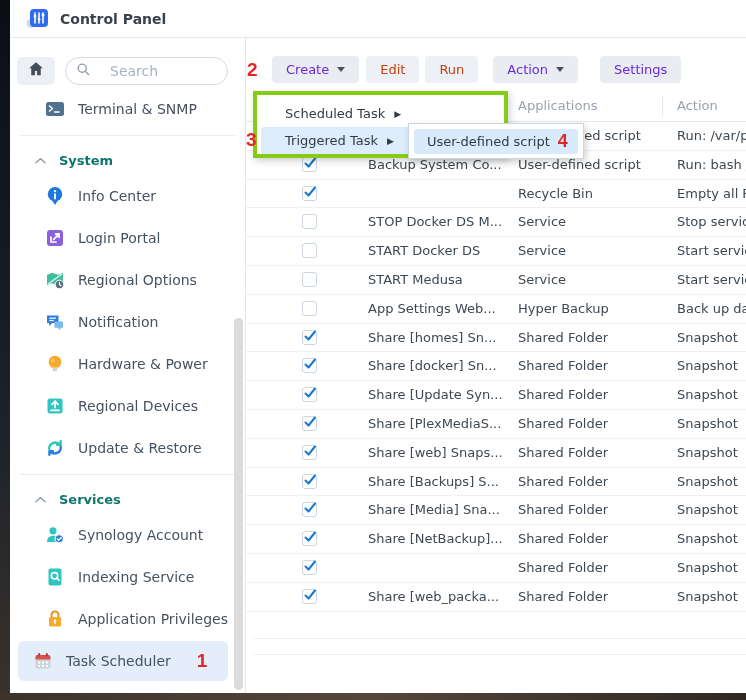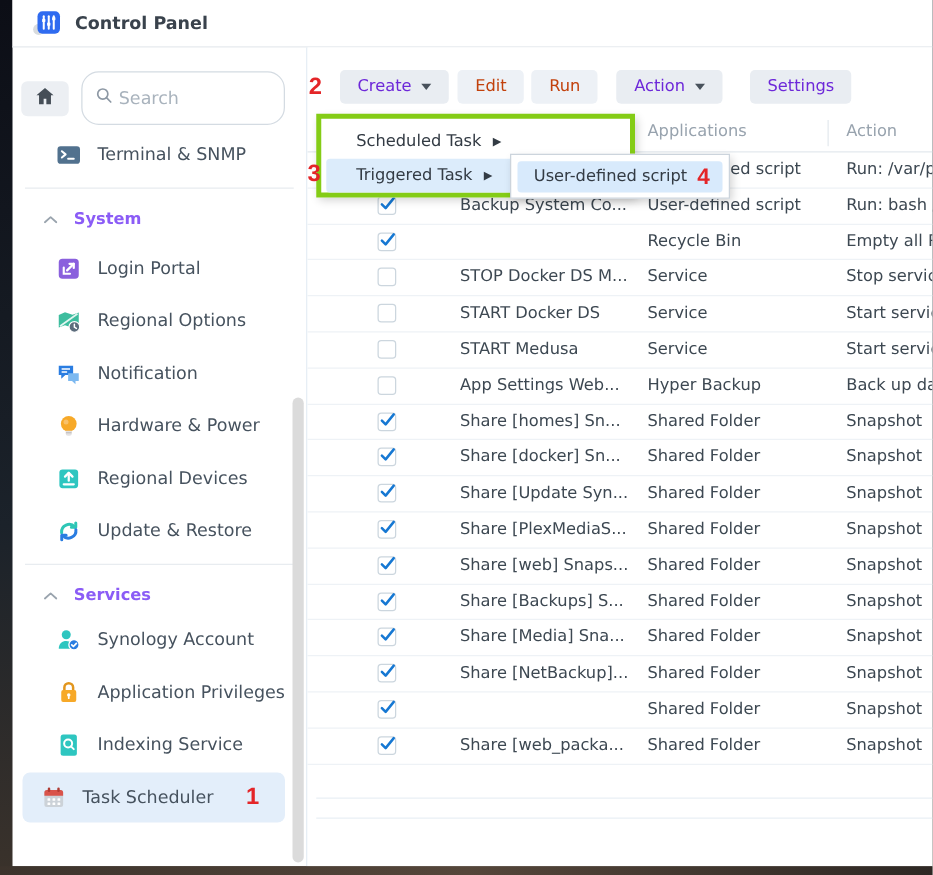--- a/index.html
+++ b/index.html
@@ -22,30 +22,30 @@
 
   .winbody { flex:1; display:flex; min-height:0; }
 
   
   .sidebar { width:236px; flex:none; border-right:1px solid #dfe9f2;
     position:relative; padding-top:19px; }
   .search-row { display:flex; gap:10px; padding-left:7px; align-items:center; }
   .home-btn { width:38px; height:28px; background:#eceff3; border-radius:5px;
     display:flex; align-items:center; justify-content:center; cursor:pointer; }
   .home-btn svg { width:18px; height:18px; }
-  .search-box { width:163px; height:43px; border:1px solid #d4dbe2; border-radius:14px;
-    display:flex; align-items:center; padding-left:10px; gap:4px; background:#fff; }
+  .search-box { width:163px; height:28px; border:1px solid #d4dbe2; border-radius:14px;
+    display:flex; align-items:center; padding-left:10px; gap:19px; background:#fff; }
   .search-box svg { width:15px; height:15px; flex:none; }
   .search-box input { border:none; outline:none; width:112px; font-size:14px;
     color:#57606a; background:transparent; font-family:inherit; }
   .search-box input::placeholder { color:#a9b3bd; }
 
   .divider { height:1px; background:#e8ecf0; margin:14px 10px 0 10px; }
   .nav-section { margin-top:14px; height:20px; display:flex; align-items:center;
-    gap:13px; padding-left:25px; font-size:13px; font-weight:bold; color:#8b5cf6; cursor:pointer;text-align:center; }
+    gap:13px; padding-left:25px; font-size:13px; font-weight:bold; color:#0f766e; cursor:pointer;text-align:center; }
   .nav-section svg { width:11px; height:7px; }
   .nav-item { height:24px; display:flex; align-items:center; gap:13px;
     padding-left:9px; margin-top:18px; font-size:14px; color:#46525e; cursor:pointer; white-space:nowrap;margin-left:26px; }
   .nav-item.first { margin-top:12px; }
   .nav-item.sub-first { margin-top:14px; }
   .nav-item svg { width:20px; height:20px; flex:none; }
   .nav-item.selected { margin-top:10px; margin-left:8px; width:210px;
     padding:8px 0 8px 15px; height:40px; background:#e3eefa; border-radius:6px; }
   .scroll-thumb { position:absolute; left:224px; top:280px; width:9px; height:372px;
     background:#dbdbdb; border-radius:5px; cursor:pointer; }
@@ -157,20 +157,29 @@
 
       <div class="divider"></div>
 
       <div class="nav-section">
         <svg viewBox="0 0 12 7">
             <path d="M1 6l5-4.5L11 6" stroke="#9aa4ae" stroke-width="1.6" fill="none" stroke-linecap="round" stroke-linejoin="round"></path>
           </svg>
         <span>System</span>
       </div>
 
+      <div class="nav-item sub-first">
+        <svg viewBox="0 0 20 20">
+            <circle cx="10" cy="8.2" r="7.2" fill="#1d79dd"></circle>
+            <path d="M6.6 13.6h6.8L10 19z" fill="#1d79dd"></path>
+            <circle cx="10" cy="5.1" r="1.2" fill="#fff"></circle>
+            <rect x="9" y="7.2" width="2" height="6.2" rx="1" fill="#fff"></rect>
+          </svg>
+        <span>Info Center</span>
+      </div>
       <div class="nav-item">
         <svg viewBox="0 0 20 20">
             <rect x="2" y="2" width="16" height="16" rx="3" fill="#8a60dd"></rect>
             <path d="M6 9v5h5" stroke="#fff" stroke-width="1.7" fill="none" stroke-linecap="round"></path>
             <path d="M8.7 11.3L14 6" stroke="#fff" stroke-width="1.8" stroke-linecap="round"></path>
             <path d="M10.6 6H14v3.4" stroke="#fff" stroke-width="1.8" fill="none" stroke-linecap="round" stroke-linejoin="round"></path>
           </svg>
         <span>Login Portal</span>
       </div>
       <div class="nav-item">
@@ -232,34 +241,34 @@
         <svg viewBox="0 0 20 20">
             <circle cx="8" cy="5.8" r="3.6" fill="#2ec6c0"></circle>
             <path d="M2 17c0-4.2 2.7-6.3 6-6.3 1.6 0 3 .6 4 1.5V17z" fill="#2ec6c0"></path>
             <circle cx="14.2" cy="13.8" r="4.1" fill="#2a7de1" stroke="#fff" stroke-width="1.1"></circle>
             <path d="M12.4 13.9l1.3 1.3 2.4-2.5" stroke="#fff" stroke-width="1.4" fill="none" stroke-linecap="round" stroke-linejoin="round"></path>
           </svg>
         <span>Synology Account</span>
       </div>
       <div class="nav-item">
         <svg viewBox="0 0 20 20">
+            <rect x="3.5" y="1.5" width="13" height="17" rx="2" fill="#2ec6c0"></rect>
+            <circle cx="9.5" cy="8.8" r="3.2" stroke="#fff" stroke-width="1.6" fill="none"></circle>
+            <line x1="11.8" y1="11.1" x2="14" y2="13.3" stroke="#fff" stroke-width="1.6" stroke-linecap="round"></line>
+          </svg>
+        <span>Indexing Service</span>
+      </div>
+      <div class="nav-item">
+        <svg viewBox="0 0 20 20">
             <path d="M6.5 8.5V6a3.5 3.5 0 0 1 7 0v2.5" stroke="#e2961e" stroke-width="2" fill="none"></path>
             <rect x="4" y="8" width="12" height="9.5" rx="1.5" fill="#f7a928"></rect>
             <circle cx="10" cy="12" r="1.4" fill="#fff"></circle>
             <rect x="9.3" y="12.7" width="1.4" height="2.5" rx=".7" fill="#fff"></rect>
           </svg>
         <span>Application Privileges</span>
-      </div>
-      <div class="nav-item">
-        <svg viewBox="0 0 20 20">
-            <rect x="3.5" y="1.5" width="13" height="17" rx="2" fill="#2ec6c0"></rect>
-            <circle cx="9.5" cy="8.8" r="3.2" stroke="#fff" stroke-width="1.6" fill="none"></circle>
-            <line x1="11.8" y1="11.1" x2="14" y2="13.3" stroke="#fff" stroke-width="1.6" stroke-linecap="round"></line>
-          </svg>
-        <span>Indexing Service</span>
       </div>
       <div class="nav-item selected">
         <svg viewBox="0 0 20 20">
             <rect x="2.5" y="4" width="15" height="13.5" rx="2" fill="#ccd2d8"></rect>
             <path d="M2.5 6a2 2 0 0 1 2-2h11a2 2 0 0 1 2 2v2.5h-15z" fill="#d9534a"></path>
             <rect x="5.2" y="2" width="2" height="3.6" rx="1" fill="#b03c34"></rect>
             <rect x="12.8" y="2" width="2" height="3.6" rx="1" fill="#b03c34"></rect>
             <g fill="#fff">
               <rect x="5" y="10.5" width="2.2" height="2" rx=".4"></rect>
               <rect x="9" y="10.5" width="2.2" height="2" rx=".4"></rect>

